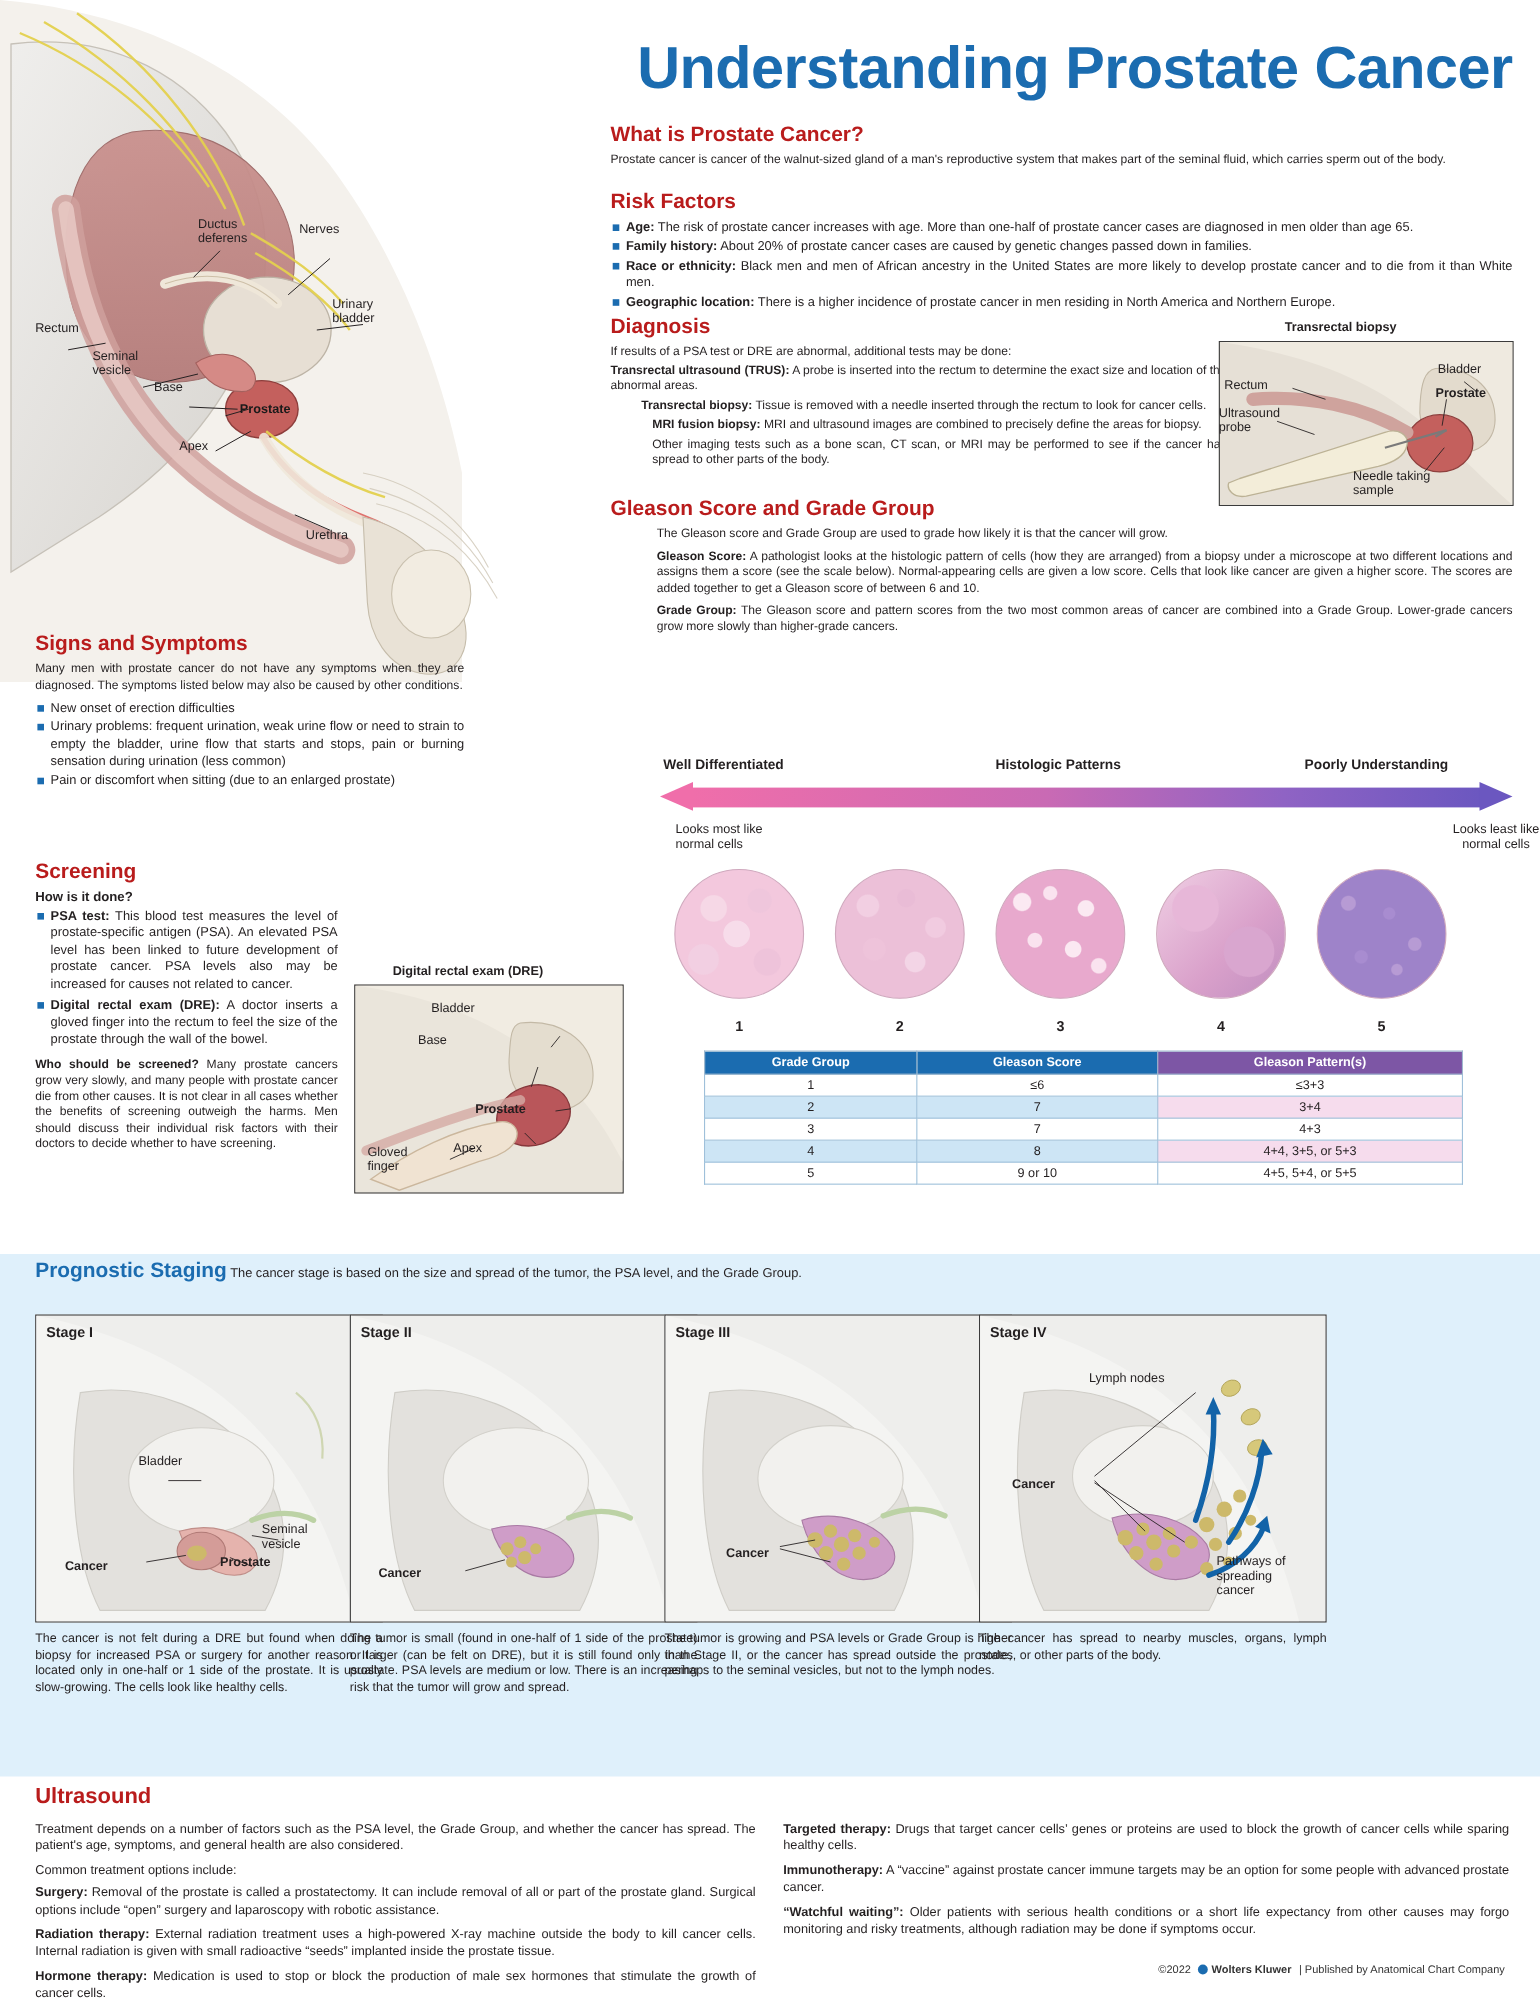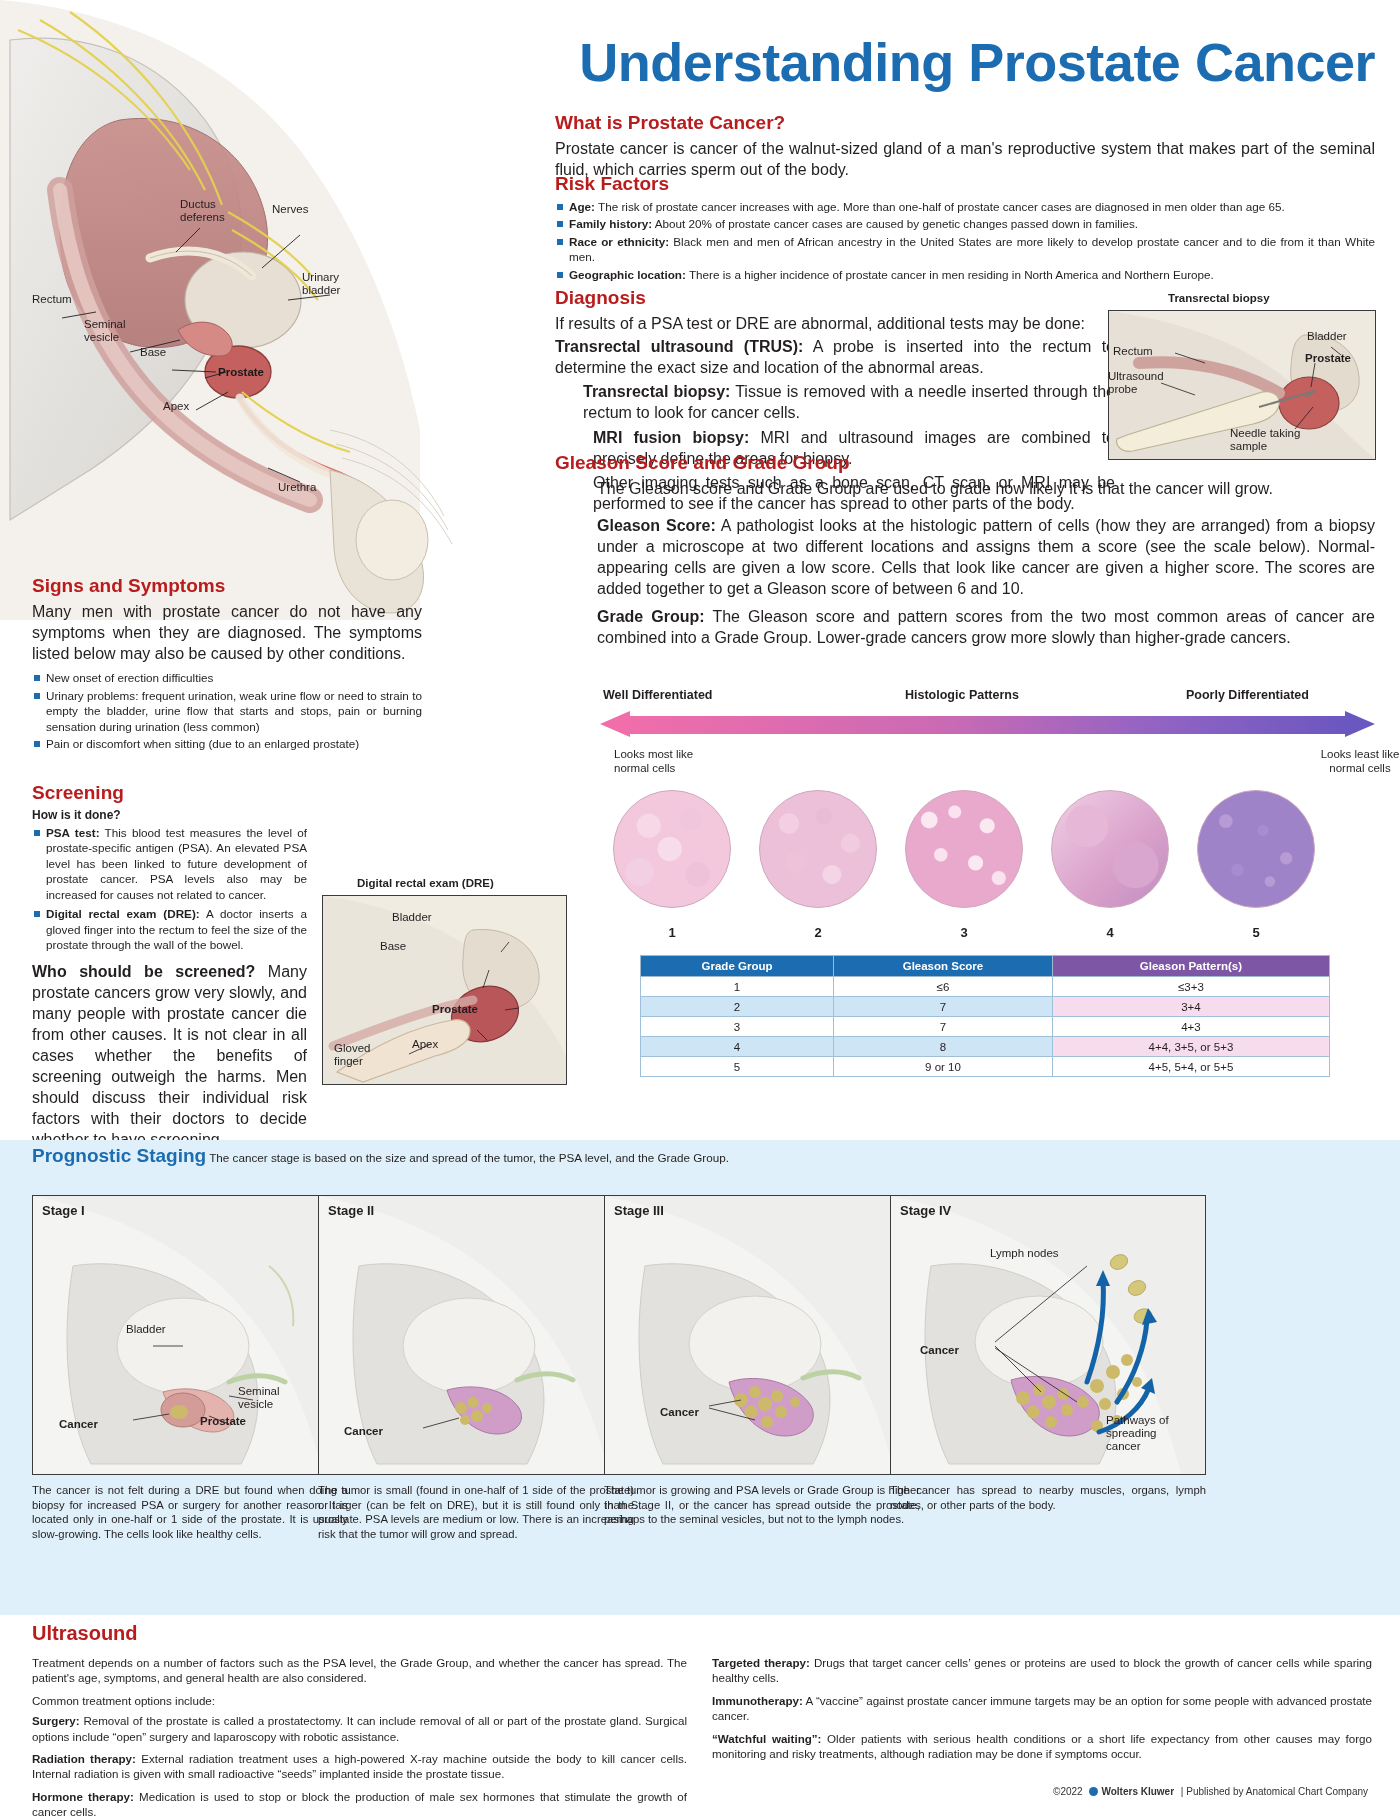--- a/index.html
+++ b/index.html
@@ -15,21 +15,21 @@
   .title {
     position:absolute; left:255px; top:34px; width:1120px;
     font-size:54px; font-weight:bold; color:#1b6cb0; letter-spacing:-0.5px;
     text-align:right; line-height:1.05;
   }
 
   
   h2.sec {
     color:#b91c1c; font-size:19px; font-weight:bold; margin:0 0 4px 0;
   }
-  p.body, .body { font-size:16px; line-height:1.32; margin:0 0 6px 0; text-align:justify; }
+  p.body, .body { font-size:11px; line-height:1.32; margin:0 0 6px 0; text-align:justify; }
   .bullets { margin:0; padding:0; list-style:none; }
   .bullets li { position:relative; padding-left:14px; font-size:11.7px; line-height:1.32; margin-bottom:2px; text-align:justify; }
   .bullets li:before {
     content:""; position:absolute; left:2px; top:5px; width:6px; height:6px; background:#1b6cb0;
   }
   b, strong { font-weight:bold; }
 
   
   .anatomy {
     position:absolute; left:0; top:0; width:470px; height:620px; overflow:hidden;
@@ -253,28 +253,28 @@
   <div class="lbl" style="left:1113px; top:345px;">Rectum</div>
   <div class="lbl" style="left:1108px; top:370px; width:62px; line-height:1.15; white-space:pre-line;">Ultrasound
 probe</div>
   <div class="lbl" style="left:1307px; top:330px;">Bladder</div>
   <div class="lbl b" style="left:1305px; top:352px;">Prostate</div>
   <div class="lbl" style="left:1230px; top:427px; width:90px; line-height:1.15; white-space:pre-line;">Needle taking
 sample</div>
 
   <div class="colR" style="top:452px; width:820px;">
     <h2 class="sec">Gleason Score and Grade Group</h2>
-    <p class="body" style="margin-left:42px; margin-bottom:16px;">The Gleason score and Grade Group are used to grade how likely it is that the cancer will grow.</p>
+    <p class="body" style="margin-left:42px; margin-bottom:6px;">The Gleason score and Grade Group are used to grade how likely it is that the cancer will grow.</p>
     <p class="body" style="margin-left:42px;"><b>Gleason Score:</b><span> A pathologist looks at the histologic pattern of cells (how they are arranged) from a biopsy under a microscope at two different locations and assigns them a score (see the scale below). Normal-appearing cells are given a low score. Cells that look like cancer are given a higher score. The scores are added together to get a Gleason score of between 6 and 10.</span></p>
     <p class="body" style="margin-left:42px;"><b>Grade Group:</b><span> The Gleason score and pattern scores from the two most common areas of cancer are combined into a Grade Group. Lower-grade cancers grow more slowly than higher-grade cancers.</span></p>
   </div>
 
   <div class="hist-label" style="left:603px; top:688px;">Well Differentiated</div>
   <div class="hist-label" style="left:905px; top:688px;">Histologic Patterns</div>
-  <div class="hist-label" style="left:1186px; top:688px;">Poorly Differentiated</div>
+  <div class="hist-label" style="left:1186px; top:688px;">Poorly Understanding</div>
 
   <div class="grad-row" style="top:712px;">
     <div class="arrow-wrap">
       <div class="arrow-bar"></div>
       <div class="arrow-left"></div>
       <div class="arrow-right"></div>
     </div>
   </div>
 
   <div class="lbl" style="left:614px; top:748px; width:110px; line-height:1.2; white-space:pre-line;">Looks most like

